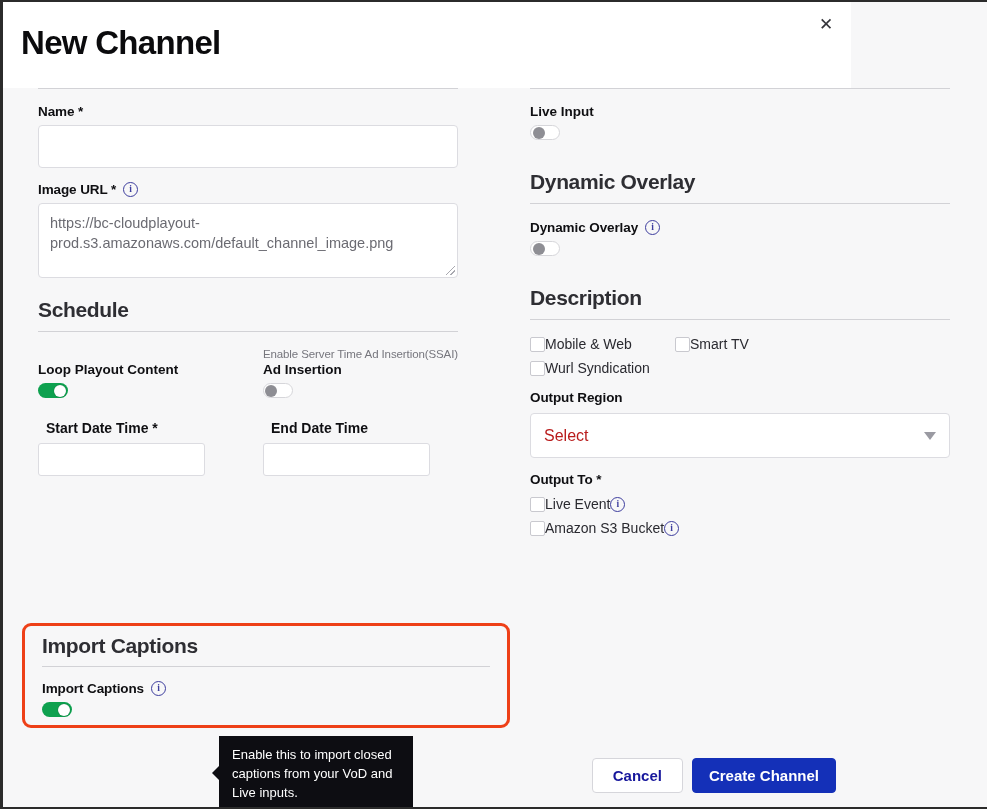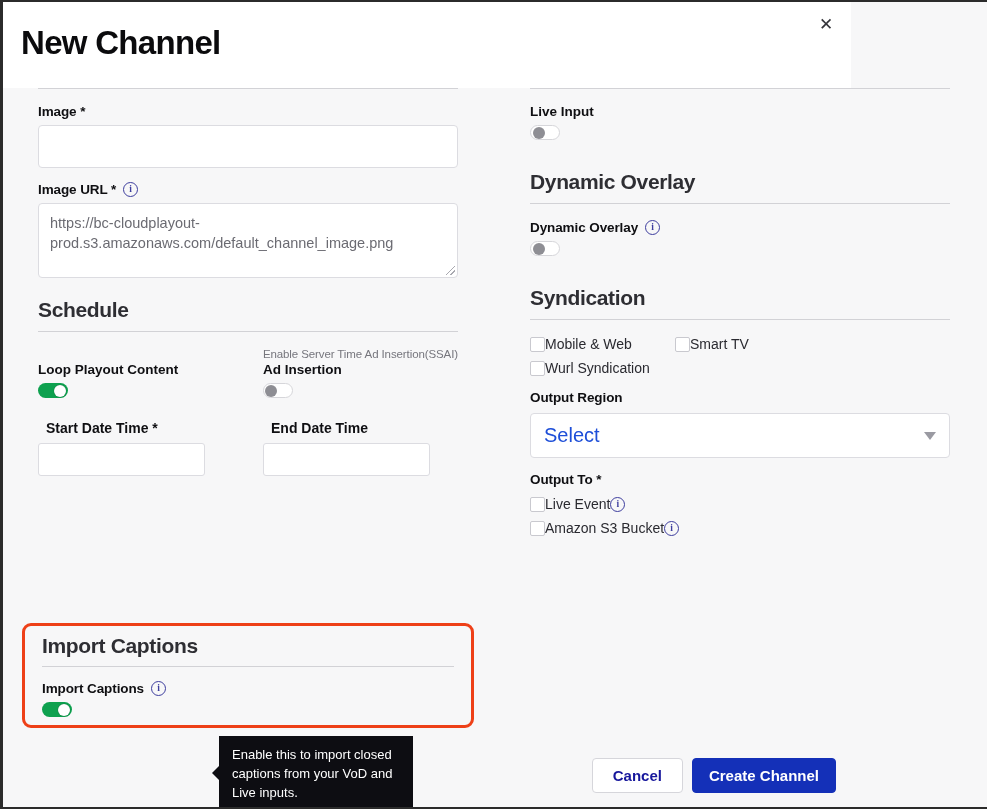--- a/index.html
+++ b/index.html
@@ -213,21 +213,21 @@
     border-radius: 3px;
   }
   .dt-wrap:first-child { margin-right: 30px; }
   .dt-wrap { }
 
   
   #import-box {
     position: absolute;
     left: -16px;
     top: 535px;
-    width: 452px;
+    width: 488px;
     height: 105px;
     border: 3px solid #ee4018;
     border-radius: 9px;
     background: #f7f7f8;
   }
   #import-box .inner { padding: 8px 17px 0 17px; }
   #import-box .section-title { margin-bottom: 8px; }
   #import-box .section-rule  { margin-bottom: 14px; }
 
   
@@ -282,22 +282,22 @@
     height: 45px;
     background: #ffffff;
     border: 1px solid #dcdce1;
     border-radius: 4px;
     display: flex;
     align-items: center;
     padding: 0 13px;
     cursor: pointer;
   }
   .select .value {
-    font-size: 20px;
-    color: #1d4ed8;
+    font-size: 16px;
+    color: #b91c1c;
   }
   .select .caret {
     position: absolute;
     right: 13px;
     width: 0; height: 0;
     border-left: 6px solid transparent;
     border-right: 6px solid transparent;
     border-top: 8px solid #9a9aa2;
   }
 
@@ -346,21 +346,21 @@
   </div>
 
   <div id="body">
 
     <div class="col" id="col-left">
 
       <div class="top-rule"></div>
 
       <div class="field">
         <div class="label-row">
-          <span class="field-label">Image *</span>
+          <span class="field-label">Name *</span>
         </div>
         <input class="text-input" type="text" value="" style="">
       </div>
 
 
       <div class="field">
         <div class="label-row">
           <span class="field-label">Image URL *</span>
           <span class="info-icon">i</span>
         </div>
@@ -429,21 +429,21 @@
         <div class="section-title">Dynamic Overlay</div>
         <div class="section-rule"></div>
         <div class="label-row">
           <span class="field-label">Dynamic Overlay</span>
           <span class="info-icon">i</span>
         </div>
         <div class="toggle off"><span class="knob"></span></div>
       </div>
 
       <div class="section" style="margin-top:26px">
-        <div class="section-title">Syndication</div>
+        <div class="section-title">Description</div>
         <div class="section-rule"></div>
 
 
         <div class="cb-grid">
           <div class="cb-row">
             <span class="cb"></span>
             <span class="cb-text">Mobile &amp; Web</span>
           </div>
           <div class="cb-row">
             <span class="cb"></span>

